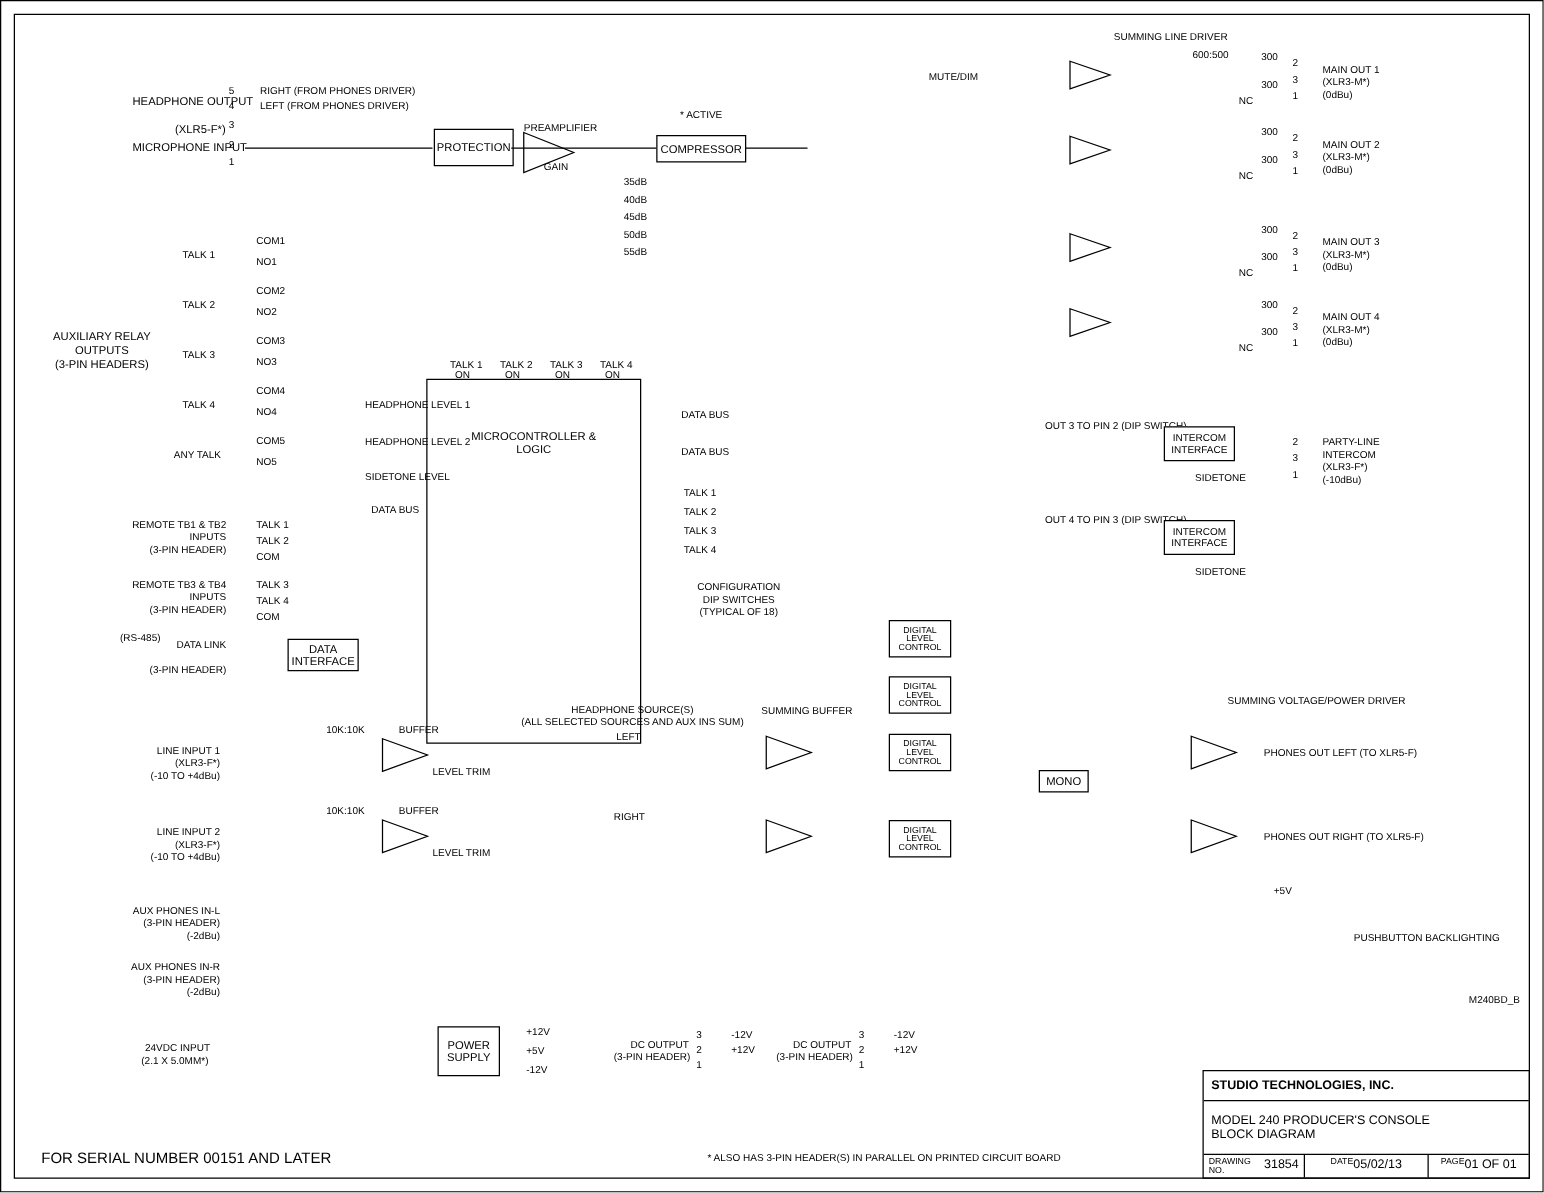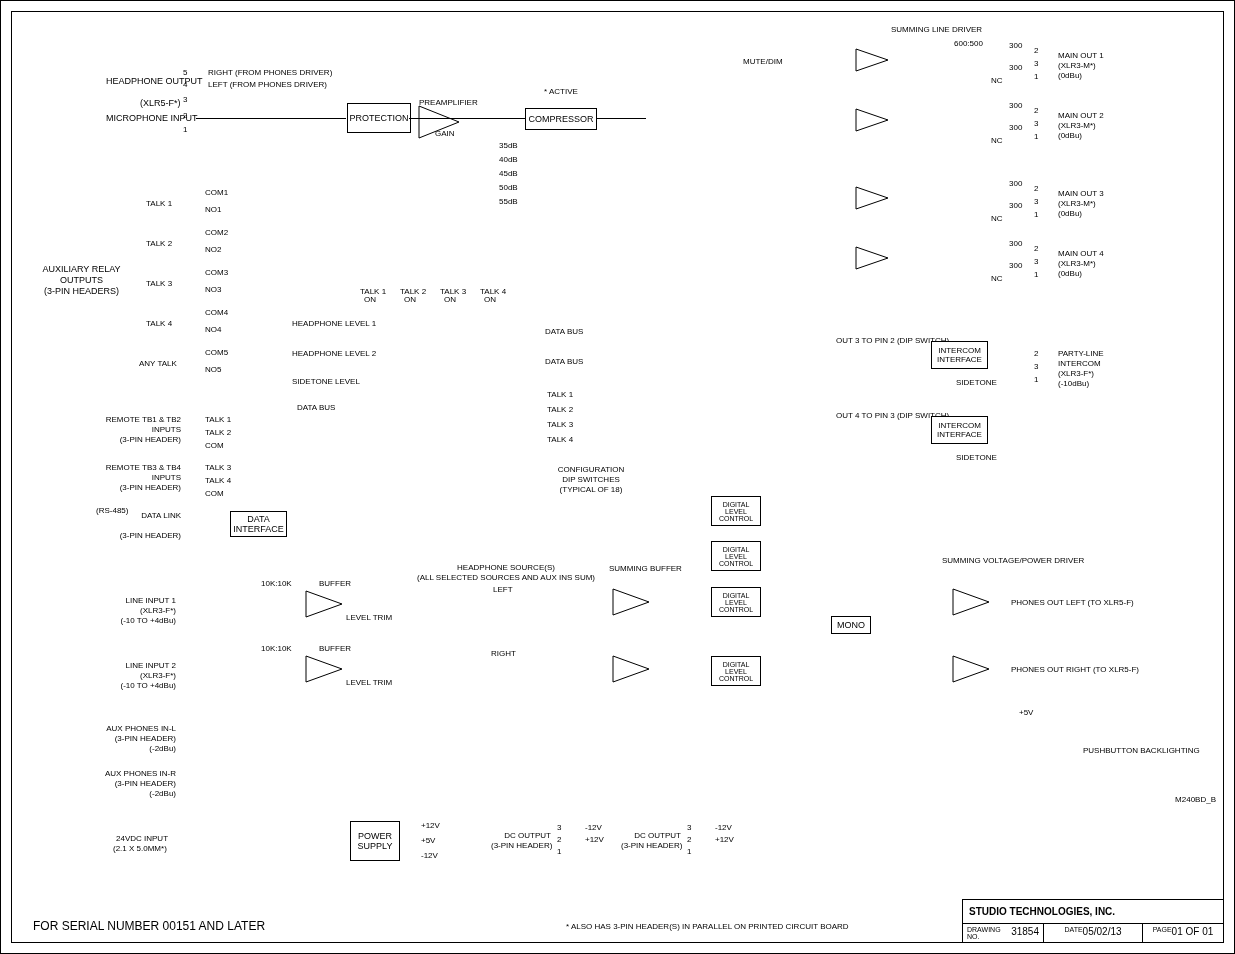--- a/index.html
+++ b/index.html
@@ -72,20 +72,23 @@
   <div class="lbl small" style="left:204px;top:204px">NO1</div>
   <div class="lbl small" style="left:204px;top:227px">COM2</div>
   <div class="lbl small" style="left:204px;top:244px">NO2</div>
   <div class="lbl small" style="left:204px;top:267px">COM3</div>
   <div class="lbl small" style="left:204px;top:284px">NO3</div>
   <div class="lbl small" style="left:204px;top:307px">COM4</div>
   <div class="lbl small" style="left:204px;top:324px">NO4</div>
   <div class="lbl small" style="left:204px;top:347px">COM5</div>
   <div class="lbl small" style="left:204px;top:364px">NO5</div>
 
+  <div class="box" style="left:340px;top:302px;width:170px;height:250px;align-items:flex-start;padding-top:40px">
+      <span style="width:100px">MICROCONTROLLER &amp; LOGIC</span>
+    </div>
   <div class="lbl small" style="left:359px;top:286px"><span>TALK 1</span></div>
   <div class="lbl small" style="left:399px;top:286px"><span>TALK 2</span></div>
   <div class="lbl small" style="left:439px;top:286px"><span>TALK 3</span></div>
   <div class="lbl small" style="left:479px;top:286px"><span>TALK 4</span></div>
   <div class="lbl small" style="left:363px;top:294px">ON</div>
   <div class="lbl small" style="left:403px;top:294px">ON</div>
   <div class="lbl small" style="left:443px;top:294px">ON</div>
   <div class="lbl small" style="left:483px;top:294px">ON</div>
 
   <div class="lbl small" style="left:291px;top:318px;width:48px;text-align:right">HEADPHONE LEVEL 1</div>
@@ -253,21 +256,21 @@
   <div class="lbl small" style="left:955px;top:452px">SIDETONE</div>
 
   <div class="lbl small" style="left:1057px;top:348px">PARTY-LINE</div>
   <div class="lbl small" style="left:1057px;top:358px">INTERCOM</div>
   <div class="lbl small" style="left:1057px;top:368px">(XLR3-F*)</div>
   <div class="lbl small" style="left:1057px;top:378px">(-10dBu)</div>
   <div class="lbl small" style="left:1033px;top:348px">2</div>
   <div class="lbl small" style="left:1033px;top:361px">3</div>
   <div class="lbl small" style="left:1033px;top:374px">1</div>
 
-  <div class="lbl small" style="left:941px;top:555px;width:80px;text-align:right">SUMMING VOLTAGE/POWER DRIVER</div>
+  <div class="lbl small" style="left:981px;top:555px;width:80px;text-align:right">SUMMING VOLTAGE/POWER DRIVER</div>
   <div class="amp" style="left:952px;top:588px"><svg width="36" height="26">
         <polygon points="0,0 36,13 0,26" fill="none" stroke="#000"></polygon>
       </svg></div>
   <div class="amp" style="left:952px;top:655px"><svg width="36" height="26">
         <polygon points="0,0 36,13 0,26" fill="none" stroke="#000"></polygon>
       </svg></div>
   <div class="lbl small" style="left:1010px;top:597px">PHONES OUT LEFT (TO XLR5-F)</div>
   <div class="lbl small" style="left:1010px;top:664px">PHONES OUT RIGHT (TO XLR5-F)</div>
 
   <div class="lbl small" style="left:1018px;top:707px">+5V</div>
@@ -301,20 +304,26 @@
   <div class="wire hline" style="left:195px;top:117px;width:150px"></div>
   <div class="wire hline" style="left:408px;top:117px;width:116px"></div>
   <div class="wire hline" style="left:595px;top:117px;width:50px"></div>
 
   <div class="lbl" style="left:32px;bottom:20px;font-size:12px;font-weight:normal">FOR SERIAL NUMBER 00151 AND LATER</div>
   <div class="lbl small" style="left:565px;bottom:22px">* ALSO HAS 3-PIN HEADER(S) IN PARALLEL ON PRINTED CIRCUIT BOARD</div>
   <div class="lbl small" style="right:18px;top:794px">M240BD_B</div>
 
   <div class="titleblk">
     <div class="row company">STUDIO TECHNOLOGIES, INC.</div>
+    <div class="row desc">
+      <div>
+        <div>MODEL 240 PRODUCER'S CONSOLE</div>
+        <div>BLOCK DIAGRAM</div>
+      </div>
+    </div>
     <div class="row" style="padding:0">
       <div class="cell" style="flex:0 0 72px;padding:2px 4px">
         <div class="k">DRAWING NO.</div>
         <div class="v">31854</div>
       </div>
       <div class="cell" style="flex:1;padding:2px 4px">
         <div class="k">DATE</div>
         <div class="v">05/02/13</div>
       </div>
       <div class="cell" style="flex:0 0 72px;padding:2px 4px">

